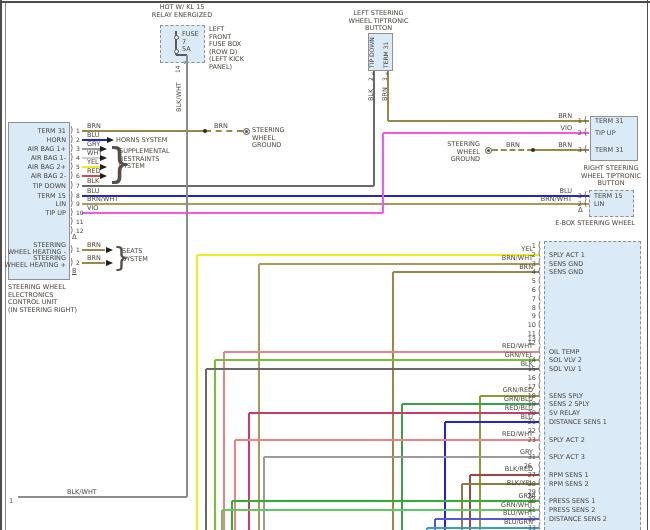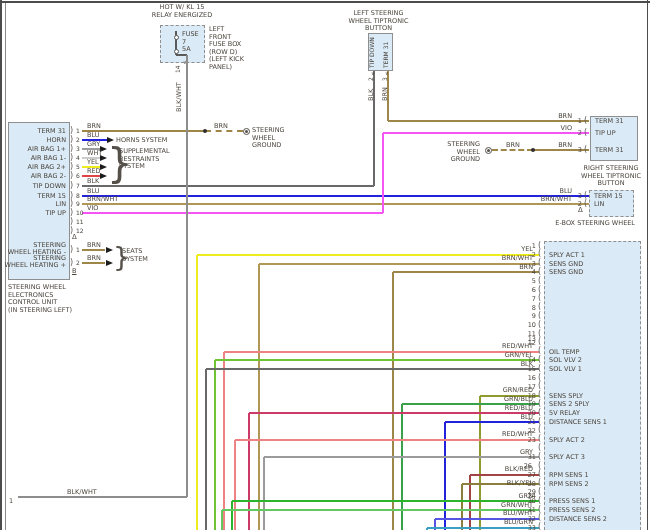--- a/index.html
+++ b/index.html
@@ -68,21 +68,21 @@
 
   <div class="lbl ctr" style="left:570px;top:165px;width:82px;">RIGHT STEERING</div>
   <div class="lbl ctr" style="left:570px;top:172.5px;width:82px;">WHEEL TIPTRONIC</div>
   <div class="lbl ctr" style="left:570px;top:180px;width:82px;">BUTTON</div>
 
   <div class="lbl rt" style="left:485px;top:220px;width:150px;">E-BOX STEERING WHEEL</div>
 
   <div class="lbl" style="left:8px;top:284px;">STEERING WHEEL</div>
   <div class="lbl" style="left:8px;top:291.5px;">ELECTRONICS</div>
   <div class="lbl" style="left:8px;top:299px;">CONTROL UNIT</div>
-  <div class="lbl" style="left:8px;top:306.5px;">(IN STEERING LEFT)</div>
+  <div class="lbl" style="left:8px;top:306.5px;">(IN STEERING RIGHT)</div>
 
   <div class="lbl" style="left:116px;top:137px;">HORNS SYSTEM</div>
   <div class="lbl" style="left:119px;top:148px;">SUPPLEMENTAL</div>
   <div class="lbl" style="left:119px;top:155.5px;">RESTRAINTS</div>
   <div class="lbl" style="left:119px;top:163px;">SYSTEM</div>
   <div class="lbl" style="left:122px;top:248px;">SEATS</div>
   <div class="lbl" style="left:122px;top:255.5px;">SYSTEM</div>
 
   <div class="lbl" style="left:252px;top:127px;">STEERING</div>
   <div class="lbl" style="left:252px;top:134.5px;">WHEEL</div>

